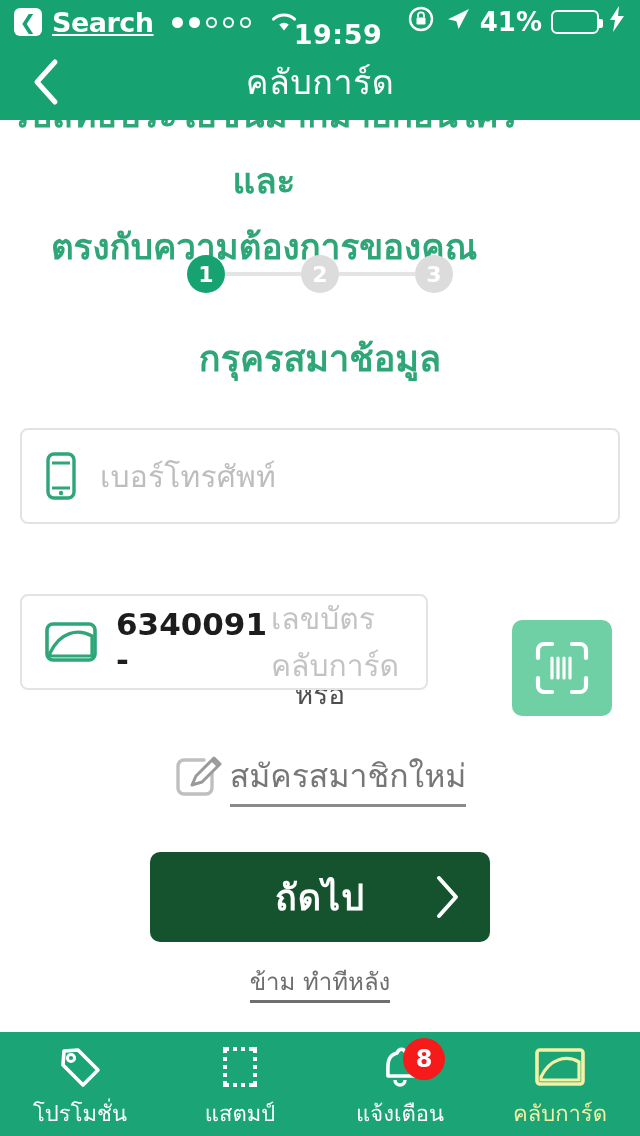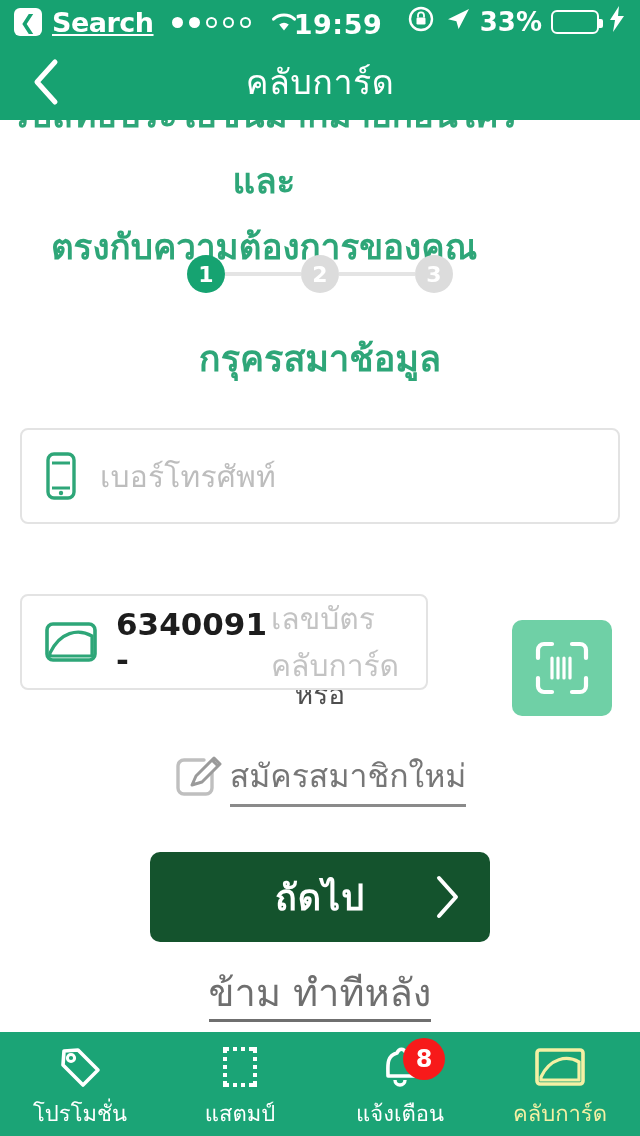--- a/index.html
+++ b/index.html
@@ -33,21 +33,21 @@
     background: #ffffff; color: #17A271;
     display: flex; align-items: center; justify-content: center;
     font-size: 20px; font-weight: bold; line-height: 1;
   }
   .sb-search { text-decoration: underline; font-size: 27px; letter-spacing: -0.5px; }
   .sb-dots { display: flex; align-items: center; gap: 6px; margin-left: 8px; }
   .dot { width: 11px; height: 11px; border-radius: 50%; border: 2px solid #ffffff; }
   .dot.filled { background: #ffffff; }
   .sb-wifi { margin-left: 8px; display: flex; align-items: center; }
   .sb-center {
-    position: absolute; left: 0; right: 0; top: 2px; height: 44px;
+    position: absolute; left: 0; right: 0; top: 12px; height: 44px;
     display: flex; align-items: center; justify-content: center;
     font-size: 27px; font-weight: bold; letter-spacing: 0.5px;
     pointer-events: none;
     margin-left: 36px;
   }
   .sb-right {
     margin-left: auto; display: flex; align-items: center; gap: 9px;
     font-size: 26px; font-weight: bold;
   }
   .battery {
@@ -157,21 +157,21 @@
     border: none; cursor: pointer;
   }
   .next-label { color: #ffffff; font-size: 36px; font-weight: bold; letter-spacing: 1px; }
   .next-chevron { position: absolute; right: 28px; top: 22px; }
 
   .skip-link {
     position: absolute; top: 842px; left: 0; width: 640px;
     text-align: center;
   }
   .skip-label {
-    font-size: 38px; color: #6F6F6F;
+    font-size: 24px; color: #6F6F6F;
     border-bottom: 3px solid #6F6F6F; padding-bottom: 4px;
   }
 
   
   .tabbar {
     position: absolute; bottom: 0; left: 0;
     width: 640px; height: 104px;
     background: #1BA476;
     display: flex; align-items: flex-start;
   }
@@ -224,21 +224,21 @@
           <circle cx="15" cy="15" r="11" stroke="#ffffff" stroke-width="2.4" fill="none"></circle>
           <rect x="10.5" y="13.5" width="9" height="7" rx="1.2" fill="#ffffff"></rect>
           <path d="M12 13.5 v-2.2 a3 3 0 0 1 6 0 v2.2" stroke="#ffffff" stroke-width="1.8" fill="none"></path>
         </svg>
       </span>
       <span>
         <svg width="26" height="26" viewBox="0 0 26 26">
           <path d="M24 3 L3 13.2 L11.4 15.2 L13.6 23 Z" fill="#ffffff"></path>
         </svg>
       </span>
-      <span>33%</span>
+      <span>41%</span>
       <span class="battery">
         <span class="battery-fill"></span>
       </span>
       <span>
         <svg width="18" height="26" viewBox="0 0 18 26">
           <path d="M11 0 L2 14 h5 l-2 12 L16 10 h-6 Z" fill="#ffffff"></path>
         </svg>
       </span>
     </div>
   </div>

